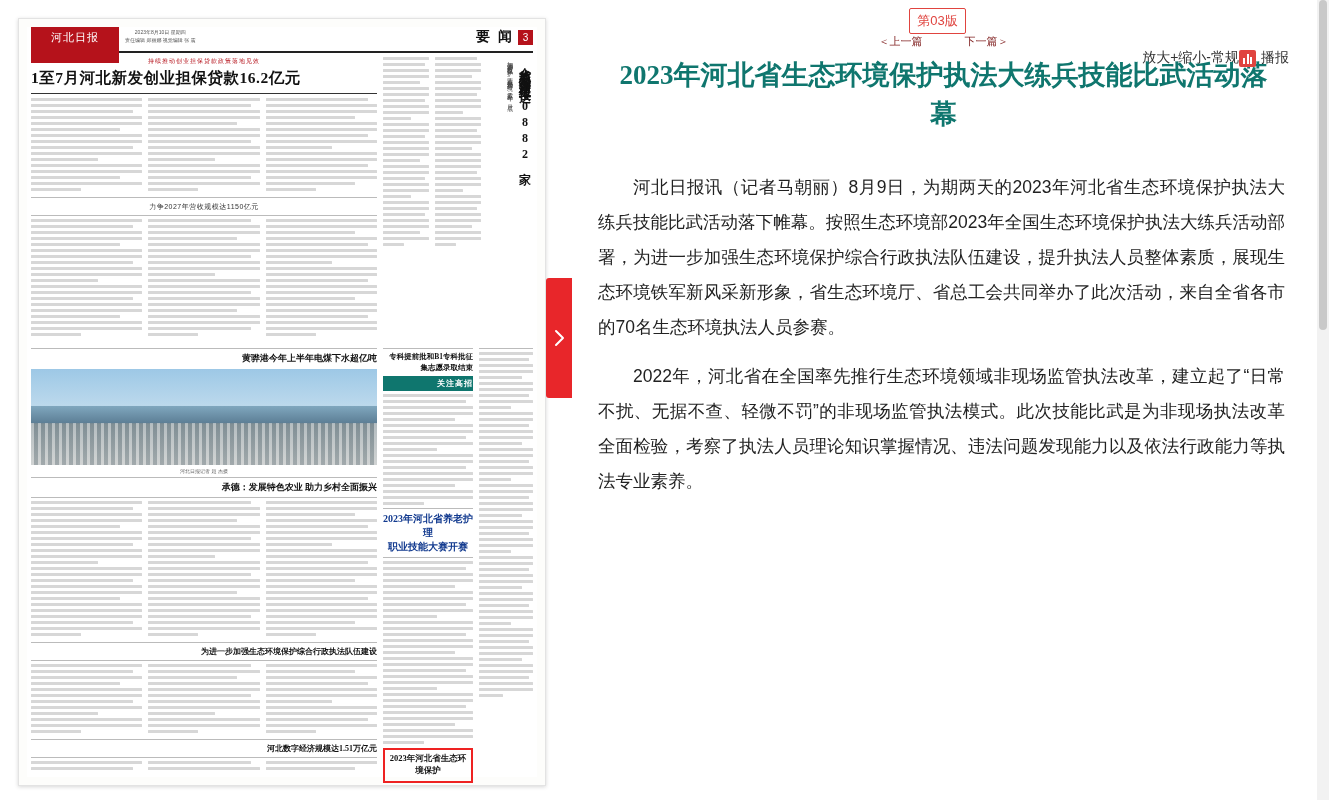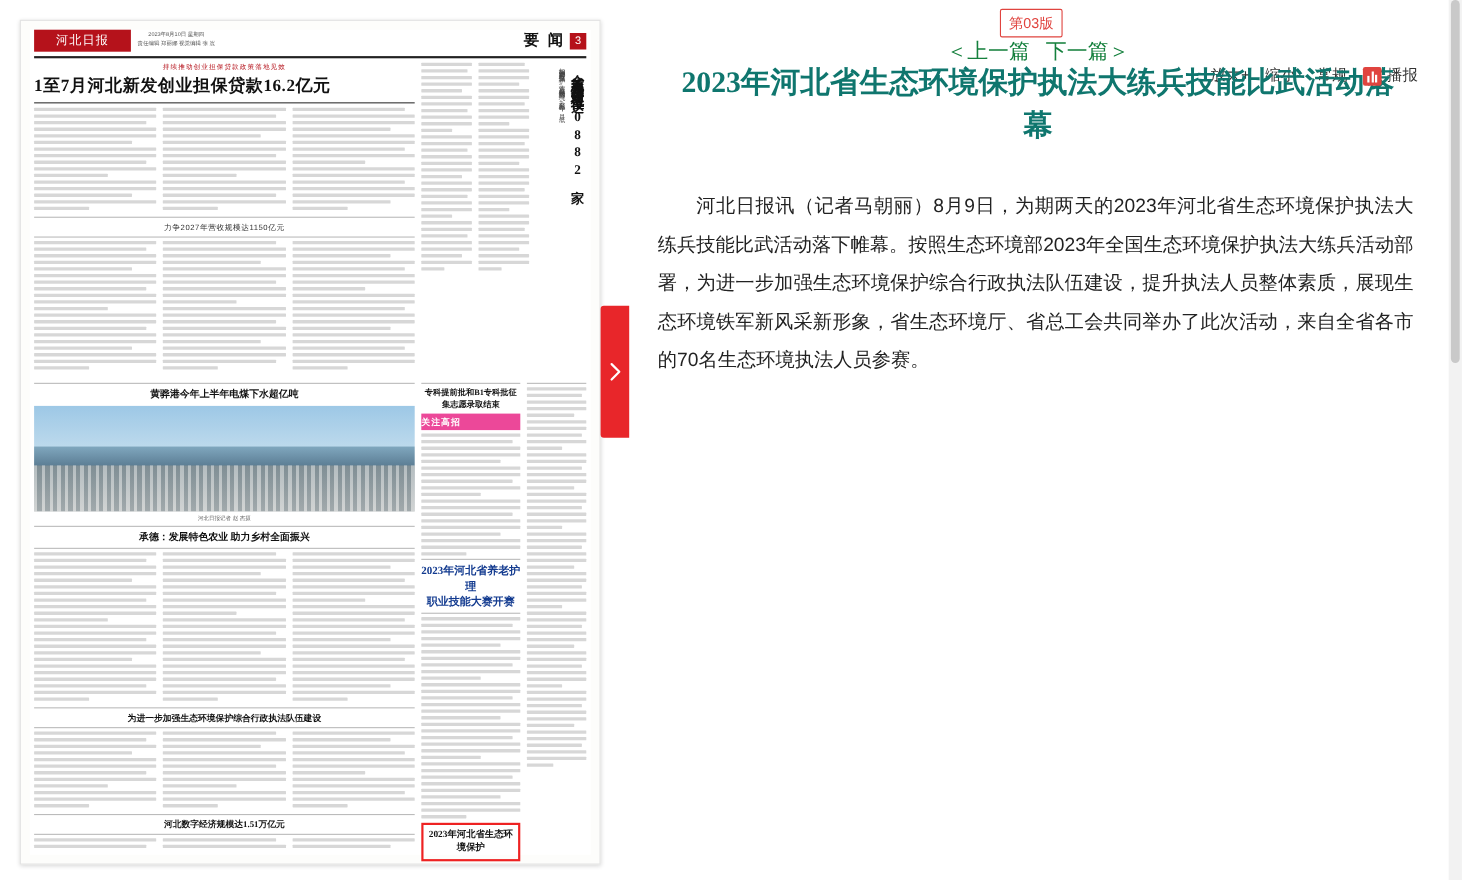--- a/index.html
+++ b/index.html
@@ -39,21 +39,21 @@
     left: 8px; top: 8px; right: 8px; bottom: 8px;
     background: #ffffff;
   }
   
   .masthead {
     position: absolute; left: 4px; top: 0; right: 4px; height: 26px;
     border-bottom: 2px solid #222;
     display: flex; align-items: flex-start; justify-content: space-between;
   }
   .mast-logo {
-    width: 88px; height: 20px;
+    width: 88px; height: 36px;
     background: #b5121b;
     color: #fff;
     font-size: 11px; line-height: 20px; text-align: center;
     letter-spacing: 1px;
   }
   .mast-date {
     font-size: 5px; color: #555; line-height: 1.5; text-align: center;
     padding-top: 2px;
   }
   .mast-right { display: flex; align-items: center; gap: 4px; padding-top: 1px; }
@@ -84,21 +84,21 @@
   .tx.s45 { width: 45%; }
 
   .boxhead {
     font-size: 11px; font-weight: bold; text-align: center; color: #111;
     font-family: "Liberation Serif", serif; letter-spacing: .5px;
   }
   .subhead {
     font-size: 7px; text-align: center; color: #333; margin-top: 2px; letter-spacing: .5px;
   }
   .smallhead {
-    font-size: 9px; font-weight: bold; text-align: center; color: #111;
+    font-size: 9px; font-weight: bold; text-align: right; color: #111;
     font-family: "Liberation Serif", serif;
   }
 
   
   .vertical-title {
     writing-mode: vertical-rl;
     text-orientation: upright;
     font-size: 12px; font-weight: bold; color: #111;
     font-family: "Liberation Serif", serif;
     letter-spacing: 2px;
@@ -116,22 +116,22 @@
     background: linear-gradient(#9dc8e6 0%, #bcd9ec 38%, #7fa6bd 39%, #5d7f96 56%, #8d9a9f 57%, #b9bdbd 100%);
     position: relative; overflow: hidden;
   }
   .photo:after {
     content: ""; position: absolute; left: 0; right: 0; bottom: 0; height: 44%;
     background: repeating-linear-gradient(90deg, rgba(255,255,255,.35) 0 3px, rgba(90,110,120,.25) 3px 7px);
   }
   .photo-cap { font-size: 5px; color: #666; text-align: center; }
 
   .red-banner {
-    background: #ec4899; color: #fff; font-size: 8px; font-weight: bold;
-    text-align: left; padding: 2px 0; letter-spacing: 1px;
+    background: #0f766e; color: #fff; font-size: 8px; font-weight: bold;
+    text-align: right; padding: 2px 0; letter-spacing: 1px;
   }
   .blue-head {
     font-size: 10px; font-weight: bold; color: #123a8f; text-align: center;
     font-family: "Liberation Serif", serif;
   }
 
   
   .hl-box {
     border: 2px solid #ee2222;
     padding: 3px 4px 4px;
@@ -170,26 +170,26 @@
   }
   .page-badge {
     border: 1px solid #e0443f;
     color: #e0443f;
     font-size: 13px;
     padding: 3px 7px;
     border-radius: 2px;
     margin-right: 12px;
     white-space: nowrap;
   }
-  .nav-links { font-size: 19px; color: #15803d; display: flex; gap: 2px; align-items: center; }
+  .nav-links { font-size: 11px; color: #7f1d1d; display: flex; gap: 18px; align-items: center; }
   .nav-links span { cursor: pointer; }
   .nav-sep { color: #666; }
   .toolbar-right {
     margin-left: auto;
-    display: flex; align-items: center; gap: 14px;
+    display: flex; align-items: center; 
     font-size: 14px; color: #333;
   }
   .toolbar-right span { cursor: pointer; white-space: nowrap; }
   .audio-btn {
     display: flex; align-items: center; gap: 5px;
     color: #333;
   }
   .audio-ico {
     width: 17px; height: 17px;
     background: #e0443f;
@@ -802,20 +802,21 @@
               <i></i>
             </span>
           <span>播报</span>
         </span>
       </div>
     </div>
 
     <div class="article">
       <div class="article-title">2023年河北省生态环境保护执法大练兵技能比武活动落幕</div>
       <p>河北日报讯（记者马朝丽）8月9日，为期两天的2023年河北省生态环境保护执法大练兵技能比武活动落下帷幕。按照生态环境部2023年全国生态环境保护执法大练兵活动部署，为进一步加强生态环境保护综合行政执法队伍建设，提升执法人员整体素质，展现生态环境铁军新风采新形象，省生态环境厅、省总工会共同举办了此次活动，来自全省各市的70名生态环境执法人员参赛。</p>
+      <p>2022年，河北省在全国率先推行生态环境领域非现场监管执法改革，建立起了“日常不扰、无据不查、轻微不罚”的非现场监管执法模式。此次技能比武是为非现场执法改革全面检验，考察了执法人员理论知识掌握情况、违法问题发现能力以及依法行政能力等执法专业素养。</p>
     </div>
 
     <div class="scrollbar">
       <div class="scrollthumb"></div>
     </div>
   </div>
 
 </div>
 
 </body></html>

